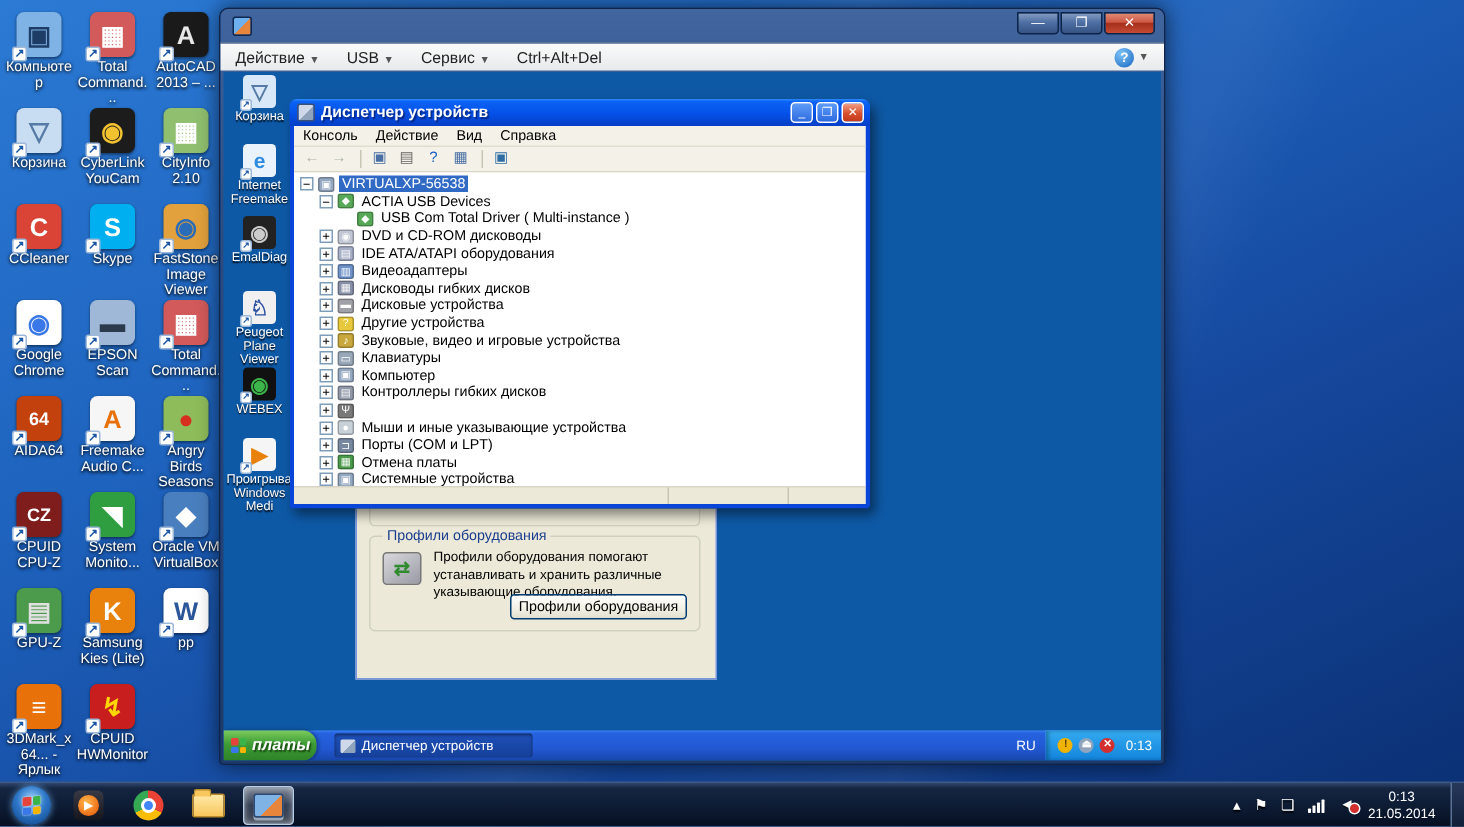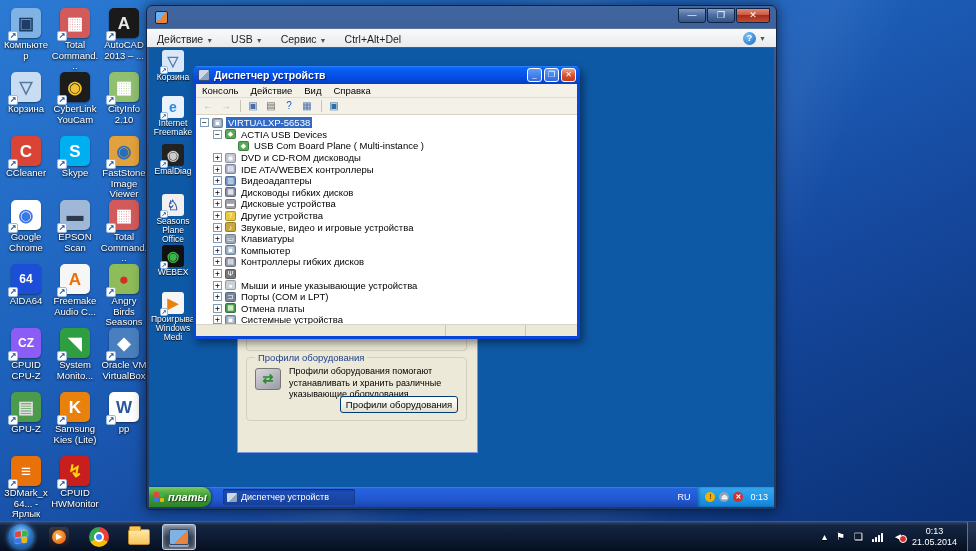--- a/index.html
+++ b/index.html
@@ -251,42 +251,42 @@
       <div class="dlabel">EPSON Scan</div>
     </div>
     <div class="dicon" style="left: 100px; top: 200px;">
       <div class="tile" style="background:#D35A5A">
         <span class="glyph" style="color:#ffffff;font-size:17px">▦</span>
         <span class="sc-arrow">↗</span>
       </div>
       <div class="dlabel">Total Command...</div>
     </div>
     <div class="dicon" style="left: 2px; top: 264px;">
-      <div class="tile" style="background:#1d4ed8">
+      <div class="tile" style="background:#c2410c">
         <span class="glyph" style="color:#ffffff;font-size:12px">64</span>
         <span class="sc-arrow">↗</span>
       </div>
       <div class="dlabel">AIDA64</div>
     </div>
     <div class="dicon" style="left: 51px; top: 264px;">
       <div class="tile" style="background:#F6F6F6">
         <span class="glyph" style="color:#E8710A;font-size:17px">A</span>
         <span class="sc-arrow">↗</span>
       </div>
       <div class="dlabel">Freemake Audio C...</div>
     </div>
     <div class="dicon" style="left: 100px; top: 264px;">
       <div class="tile" style="background:#8FBC5A">
         <span class="glyph" style="color:#D62E1F;font-size:17px">●</span>
         <span class="sc-arrow">↗</span>
       </div>
       <div class="dlabel">Angry Birds Seasons</div>
     </div>
     <div class="dicon" style="left: 2px; top: 328px;">
-      <div class="tile" style="background:#8b5cf6">
+      <div class="tile" style="background:#7f1d1d">
         <span class="glyph" style="color:#ffffff;font-size:12px">CZ</span>
         <span class="sc-arrow">↗</span>
       </div>
       <div class="dlabel">CPUID CPU-Z</div>
     </div>
     <div class="dicon" style="left: 51px; top: 328px;">
       <div class="tile" style="background:#2F9E41">
         <span class="glyph" style="color:#ffffff;font-size:17px">◥</span>
         <span class="sc-arrow">↗</span>
       </div>
@@ -374,21 +374,21 @@
             <span class="glyph" style="color:#cccccc">◉</span>
             <span class="sc-arrow">↗</span>
           </div>
           <div class="xlabel">EmalDiag</div>
         </div>
         <div class="xicon" style="top: 144px;">
           <div class="tile" style="background:#F0F0F0">
             <span class="glyph" style="color:#2B4FA0">♘</span>
             <span class="sc-arrow">↗</span>
           </div>
-          <div class="xlabel">Seasons Plane Office</div>
+          <div class="xlabel">Peugeot Plane Viewer</div>
         </div>
         <div class="xicon" style="top: 195px;">
           <div class="tile" style="background:#111111">
             <span class="glyph" style="color:#3CB54A">◉</span>
             <span class="sc-arrow">↗</span>
           </div>
           <div class="xlabel">WEBEX</div>
         </div>
         <div class="xicon" style="top: 242px;">
           <div class="tile" style="background:#F5F5F5">
@@ -457,31 +457,31 @@
             <span class="t-label">VIRTUALXP-56538</span>
           </div>
           <div class="tree-row" style="padding-left: 15px;">
             <span class="pm">−</span>
             <span class="t-icon" style="background: rgb(87, 168, 87);">◆</span>
             <span class="t-label">ACTIA USB Devices</span>
           </div>
           <div class="tree-row" style="padding-left: 28px;">
             <span class="pm-space"></span>
             <span class="t-icon" style="background: rgb(87, 168, 87);">◆</span>
-            <span class="t-label">USB Com Board Plane ( Multi-instance )</span>
+            <span class="t-label">USB Com Total Driver ( Multi-instance )</span>
           </div>
           <div class="tree-row" style="padding-left: 15px;">
             <span class="pm">+</span>
             <span class="t-icon" style="background: rgb(192, 198, 212);">◉</span>
             <span class="t-label">DVD и CD-ROM дисководы</span>
           </div>
           <div class="tree-row" style="padding-left: 15px;">
             <span class="pm">+</span>
             <span class="t-icon" style="background: rgb(168, 176, 200);">▤</span>
-            <span class="t-label">IDE ATA/WEBEX контроллеры</span>
+            <span class="t-label">IDE ATA/ATAPI оборудования</span>
           </div>
           <div class="tree-row" style="padding-left: 15px;">
             <span class="pm">+</span>
             <span class="t-icon" style="background: rgb(111, 147, 200);">▥</span>
             <span class="t-label">Видеоадаптеры</span>
           </div>
           <div class="tree-row" style="padding-left: 15px;">
             <span class="pm">+</span>
             <span class="t-icon" style="background: rgb(136, 144, 168);">▦</span>
             <span class="t-label">Дисководы гибких дисков</span>

